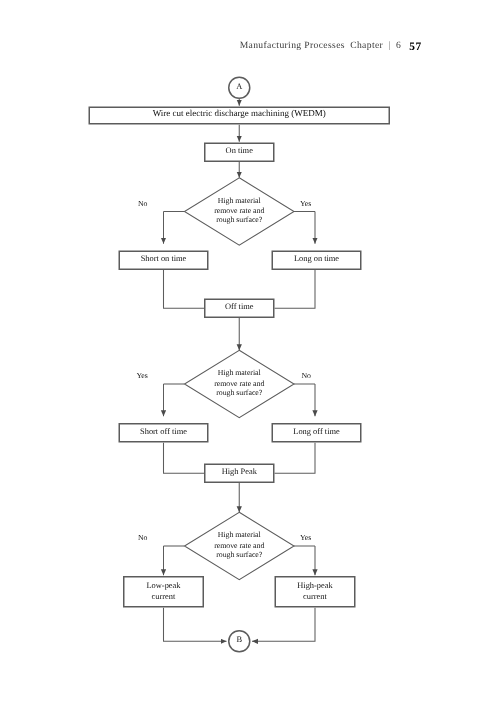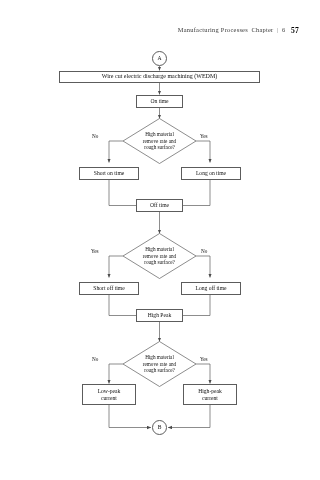--- a/index.html
+++ b/index.html
@@ -14,27 +14,27 @@
     position: relative;
     overflow: hidden;
     font-family: "Liberation Serif", "DejaVu Serif", serif;
     color: #1a1a1a;
   }
 
   
   .page-header {
     position: absolute;
     top: 26px;
-    right: 20px;
+    right: 38px;
     font-size: 6.4px;
     letter-spacing: 0.25px;
     color: #3a3a3a;
     white-space: nowrap;
     display: flex;
-    align-items: flex-start;
+    align-items: center;
     gap: 3.5px;
   }
   .page-header .hd-title { font-size: 6.4px; }
   .page-header .hd-rule  { color: #777; }
   .page-header .hd-chap  { font-size: 6.4px; }
   .page-header .hd-folio {
     font-size: 7.6px;
     font-weight: bold;
     color: #000;
     margin-left: 2px;

